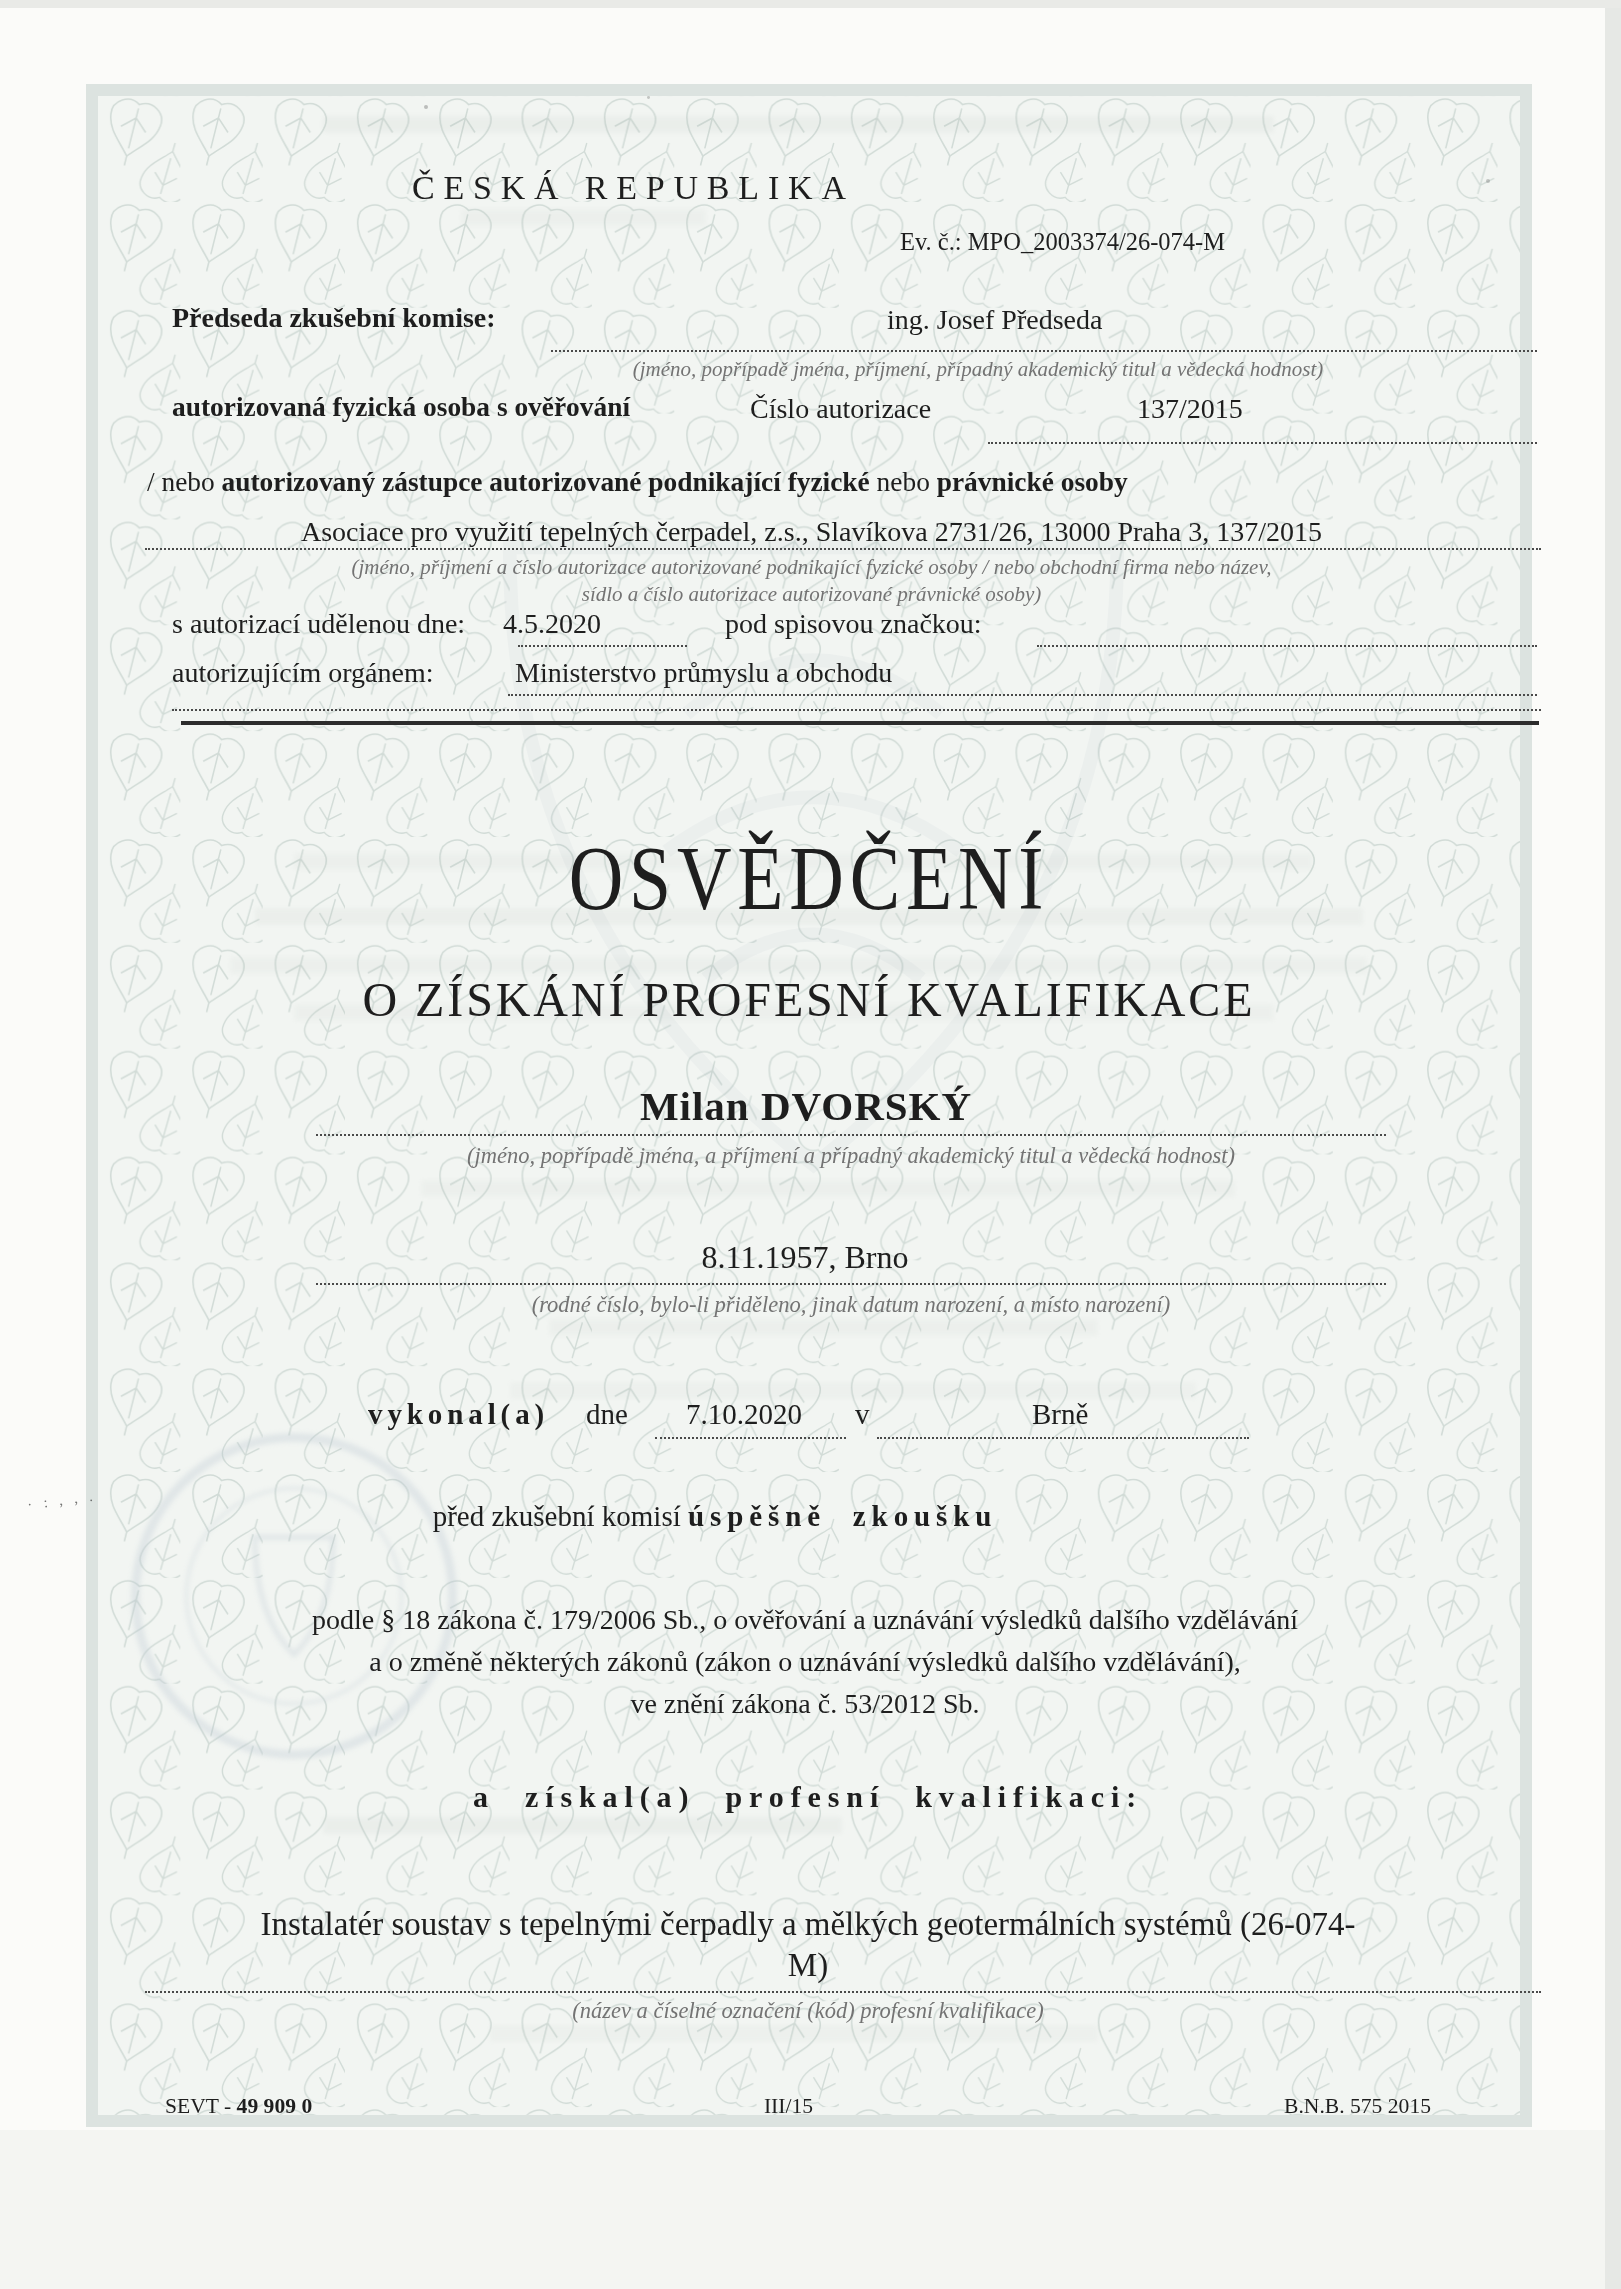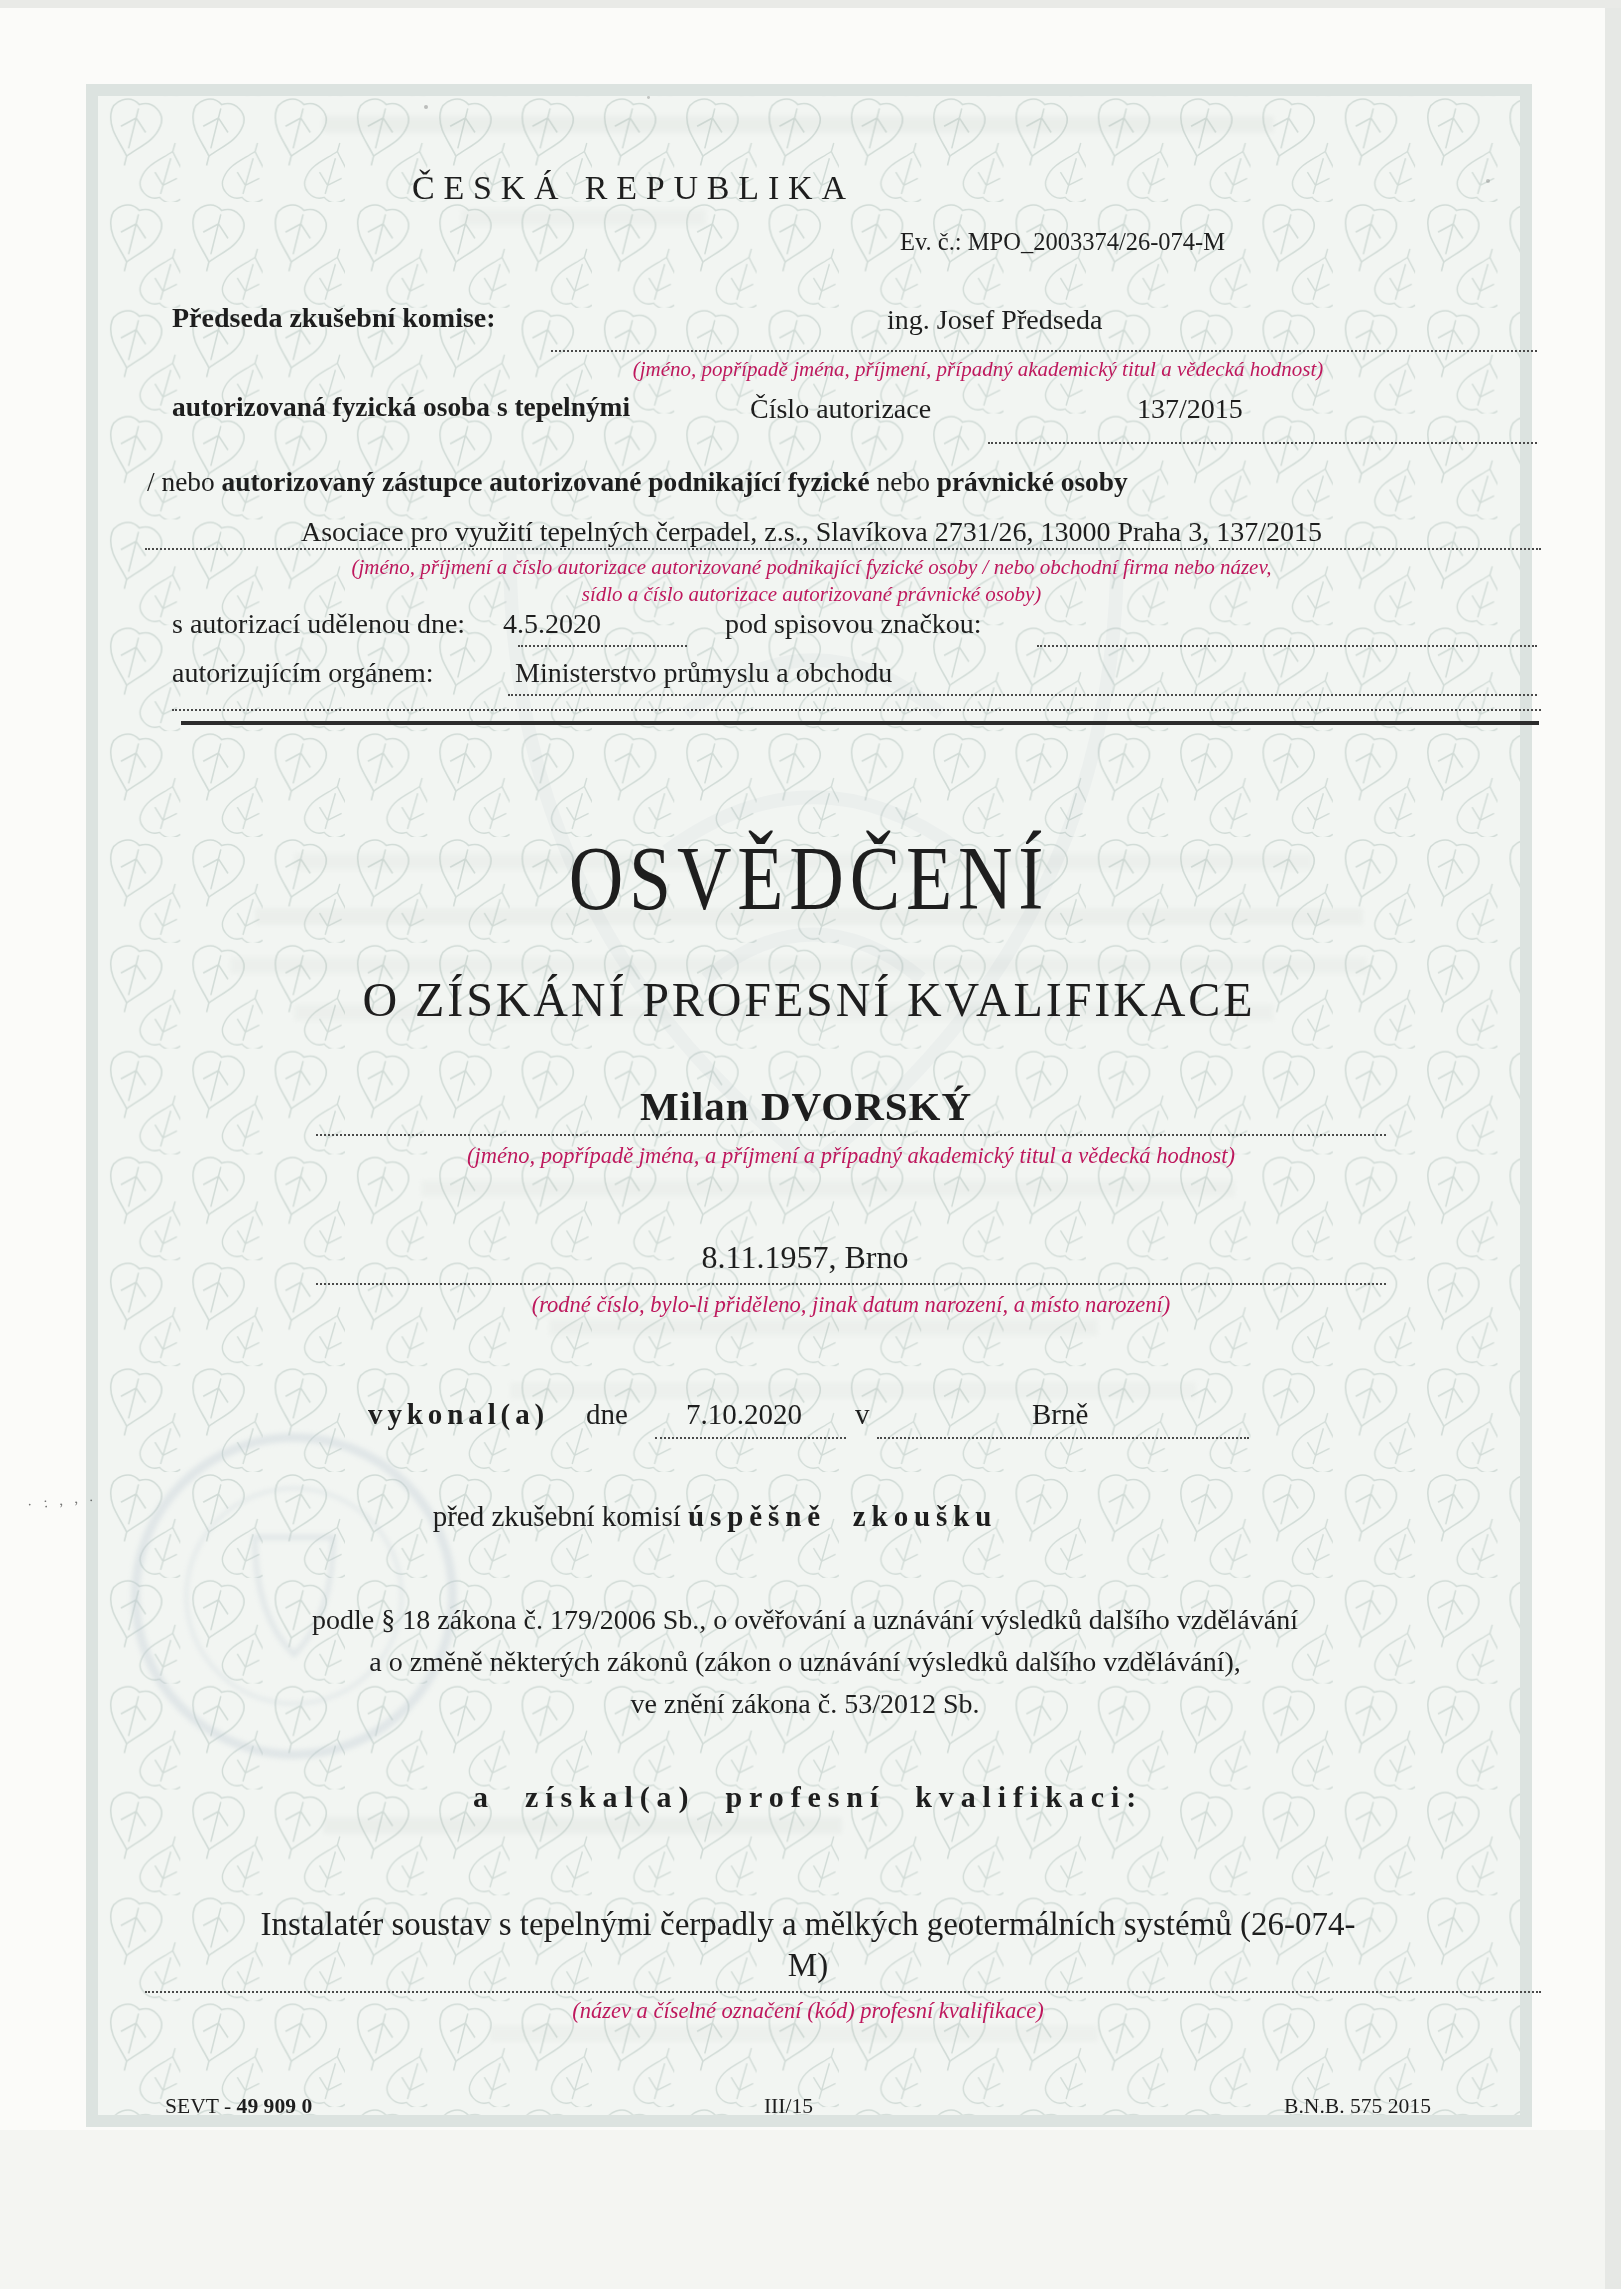--- a/index.html
+++ b/index.html
@@ -10,21 +10,21 @@
   }
   
   #panel{
     position:absolute;left:86px;top:76px;width:1422px;height:2019px;
     border:12.7px solid #dce3e0;background:#f2f5f2;z-index:0;
   }
   #panel svg{display:block;}
   .t{position:absolute;white-space:nowrap;z-index:5;}
   .b{font-weight:bold;}
   .c{text-align:center;}
-  .cap{font-size:21px;font-style:italic;color:#be185d;}
+  .cap{font-size:21px;font-style:italic;color:#737373;}
   .dot{position:absolute;height:0;border-bottom:2px dotted #4a4a4a;z-index:4;}
   .solid{position:absolute;height:3.9px;background:#2c2c2c;z-index:4;}
   .bleed{position:absolute;height:16.7px;background:#97a29b;opacity:.06;filter:blur(2px);border-radius:2.9px;z-index:1;}
   .speck{position:absolute;background:#555;border-radius:50%;z-index:2;}
   #edge-right{position:absolute;right:0;top:0;width:15.7px;height:2290px;background:#e6e8e5;z-index:7;}
   #bottom-strip{position:absolute;left:0;top:2122px;width:1621px;height:168px;background:#f4f5f2;z-index:0;}
   #stamp, #emblem{position:absolute;z-index:1;}
   #ink-marks{position:absolute;left:27.4px;top:1484px;font-size:14.7px;letter-spacing:3.9px;color:#3a3a3a;opacity:.7;transform:rotate(-8deg);z-index:6;}
   #cert-title{font-size:90px;letter-spacing:6.9px;transform:scaleX(.84);transform-origin:50% 50%;}
   #cert-subtitle{font-size:48px;letter-spacing:2.9px;}
@@ -89,21 +89,21 @@
   </svg>
 
   <div class="t" style="left:412px;top:161px;width:608px;font-size:34px;letter-spacing:8.8px">ČESKÁ REPUBLIKA</div>
   <div class="t" style="left:900px;top:220px;font-size:24.5px">Ev. č.: MPO_2003374/26-074-M</div>
 
   <div class="t b" style="left:172px;top:294px;font-size:28px">Předseda zkušební komise:</div>
   <div class="t" style="left:887px;top:296px;font-size:28px">ing. Josef Předseda</div>
   <div class="dot" style="left:551px;top:342px;width:986px"></div>
   <div class="t cap c" style="left:417px;top:349px;width:1122px">(jméno, popřípadě jména, příjmení, případný akademický titul a vědecká hodnost)</div>
 
-  <div class="t b" style="left:172px;top:384px;font-size:27.4px">autorizovaná fyzická osoba s tepelnými</div>
+  <div class="t b" style="left:172px;top:384px;font-size:27.4px">autorizovaná fyzická osoba s ověřování</div>
   <div class="t" style="left:750px;top:385px;font-size:28px">Číslo autorizace</div>
   <div class="t" style="left:1137px;top:385px;font-size:28px">137/2015</div>
   <div class="dot" style="left:988px;top:434px;width:549px"></div>
 
   <div class="t" style="left:147px;top:459px;font-size:27.4px"><span>/ nebo </span><span class="b">autorizovaný zástupce autorizované podnikající fyzické</span><span> nebo </span><span class="b">právnické osoby</span></div>
 
   <div class="t c" style="left:135px;top:508px;width:1353px;font-size:28px">Asociace pro využití tepelných čerpadel, z.s., Slavíkova 2731/26, 13000 Praha 3, 137/2015</div>
   <div class="dot" style="left:145px;top:540px;width:1396px"></div>
   <div class="t cap c" style="left:135px;top:547px;width:1353px">(jméno, příjmení a číslo autorizace autorizované podnikající fyzické osoby / nebo obchodní firma nebo název,</div>
   <div class="t cap c" style="left:135px;top:574px;width:1353px">sídlo a číslo autorizace autorizované právnické osoby)</div>

